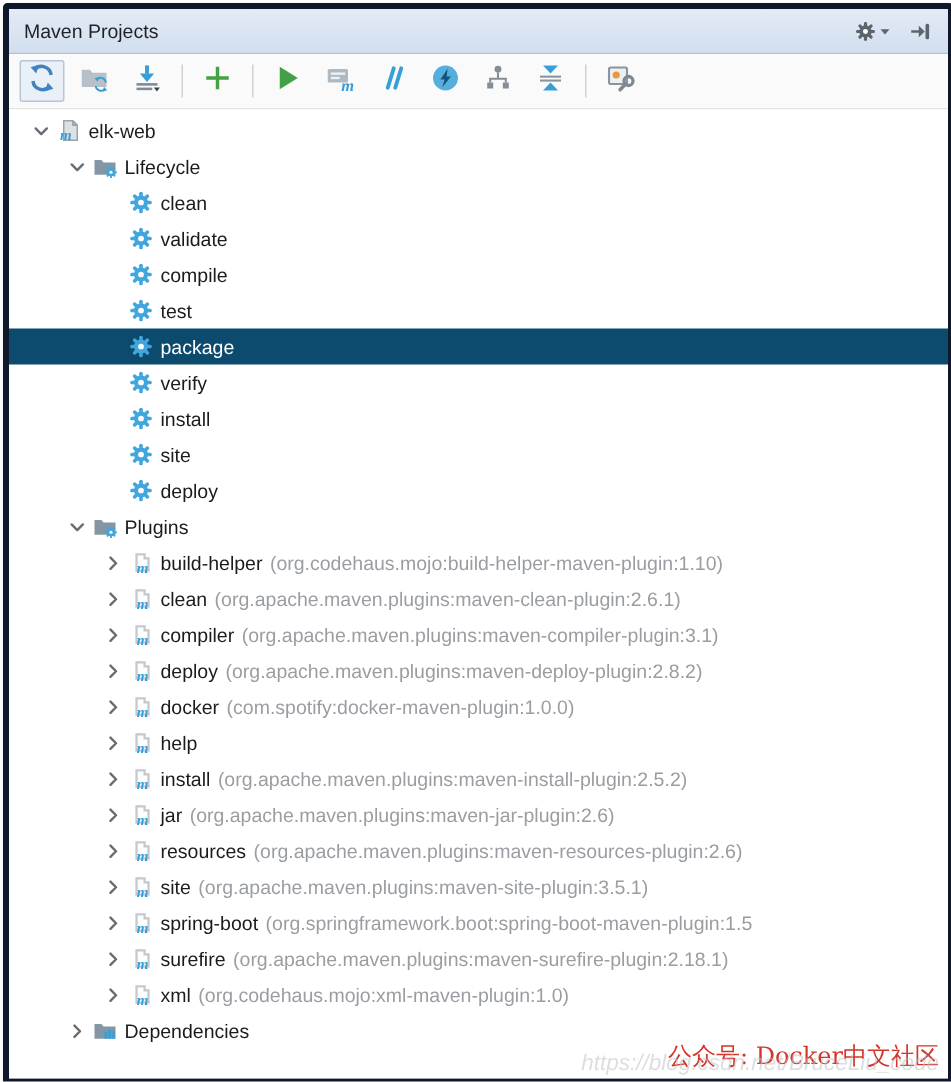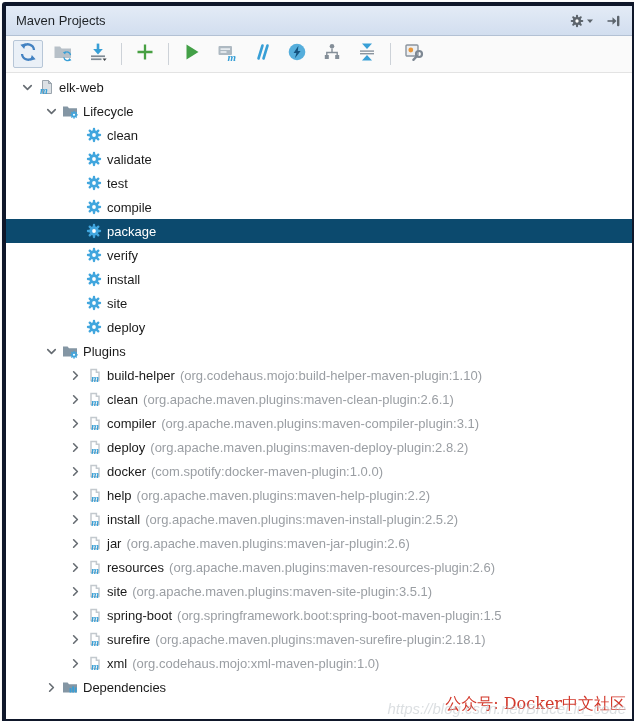--- a/index.html
+++ b/index.html
@@ -266,38 +266,38 @@
             <g fill="#41A6DE">
               <rect x="6.8" y="0.8" width="2.4" height="14.4" rx="1.1"></rect>
               <rect x="6.8" y="0.8" width="2.4" height="14.4" rx="1.1" transform="rotate(45 8 8)"></rect>
               <rect x="6.8" y="0.8" width="2.4" height="14.4" rx="1.1" transform="rotate(90 8 8)"></rect>
               <rect x="6.8" y="0.8" width="2.4" height="14.4" rx="1.1" transform="rotate(135 8 8)"></rect>
               <circle cx="8" cy="8" r="4.7"></circle>
             </g>
             <circle cx="8" cy="8" r="1.9" fill="#FFF"></circle>
           </svg>
         </span>
+    <span class="lbl">compile</span>
+
+  </div>
+      <div class="row" style="padding-left: 60px;">
+    <span class="chev"></span>
+    <span class="ic">
+          <svg width="16" height="16" viewBox="0 0 16 16">
+            <g fill="#41A6DE">
+              <rect x="6.8" y="0.8" width="2.4" height="14.4" rx="1.1"></rect>
+              <rect x="6.8" y="0.8" width="2.4" height="14.4" rx="1.1" transform="rotate(45 8 8)"></rect>
+              <rect x="6.8" y="0.8" width="2.4" height="14.4" rx="1.1" transform="rotate(90 8 8)"></rect>
+              <rect x="6.8" y="0.8" width="2.4" height="14.4" rx="1.1" transform="rotate(135 8 8)"></rect>
+              <circle cx="8" cy="8" r="4.7"></circle>
+            </g>
+            <circle cx="8" cy="8" r="1.9" fill="#FFF"></circle>
+          </svg>
+        </span>
     <span class="lbl">test</span>
-
-  </div>
-      <div class="row" style="padding-left: 60px;">
-    <span class="chev"></span>
-    <span class="ic">
-          <svg width="16" height="16" viewBox="0 0 16 16">
-            <g fill="#41A6DE">
-              <rect x="6.8" y="0.8" width="2.4" height="14.4" rx="1.1"></rect>
-              <rect x="6.8" y="0.8" width="2.4" height="14.4" rx="1.1" transform="rotate(45 8 8)"></rect>
-              <rect x="6.8" y="0.8" width="2.4" height="14.4" rx="1.1" transform="rotate(90 8 8)"></rect>
-              <rect x="6.8" y="0.8" width="2.4" height="14.4" rx="1.1" transform="rotate(135 8 8)"></rect>
-              <circle cx="8" cy="8" r="4.7"></circle>
-            </g>
-            <circle cx="8" cy="8" r="1.9" fill="#FFF"></circle>
-          </svg>
-        </span>
-    <span class="lbl">compile</span>
 
   </div>
       <div class="row selected" style="padding-left: 60px;">
     <span class="chev"></span>
     <span class="ic">
           <svg width="16" height="16" viewBox="0 0 16 16">
             <g fill="#41A6DE">
               <rect x="6.8" y="0.8" width="2.4" height="14.4" rx="1.1"></rect>
               <rect x="6.8" y="0.8" width="2.4" height="14.4" rx="1.1" transform="rotate(45 8 8)"></rect>
               <rect x="6.8" y="0.8" width="2.4" height="14.4" rx="1.1" transform="rotate(90 8 8)"></rect>
@@ -483,21 +483,20 @@
             <path d="M6 4l4 4-4 4" fill="none" stroke="#666C72" stroke-width="1.7" stroke-linecap="round" stroke-linejoin="round"></path>
           </svg>
         </span>
     <span class="ic">
           <svg width="16" height="16" viewBox="0 0 16 16">
             <path d="M5 2.6h5.4v2.6H13v8.2H5z" fill="none" stroke="#C3C9CE" stroke-width="1.5"></path>
             <text x="5.2" y="14.8" font-size="10" font-weight="bold" font-style="italic" fill="#389FD6" font-family="Liberation Serif,serif">m</text>
           </svg>
         </span>
     <span class="lbl">help</span>
-    <span class="desc">(org.apache.maven.plugins:maven-help-plugin:2.2)</span>
   </div>
       <div class="row" style="padding-left: 60px;">
     <span class="chev">
           <svg width="15" height="15" viewBox="0 0 16 16">
             <path d="M6 4l4 4-4 4" fill="none" stroke="#666C72" stroke-width="1.7" stroke-linecap="round" stroke-linejoin="round"></path>
           </svg>
         </span>
     <span class="ic">
           <svg width="16" height="16" viewBox="0 0 16 16">
             <path d="M5 2.6h5.4v2.6H13v8.2H5z" fill="none" stroke="#C3C9CE" stroke-width="1.5"></path>

